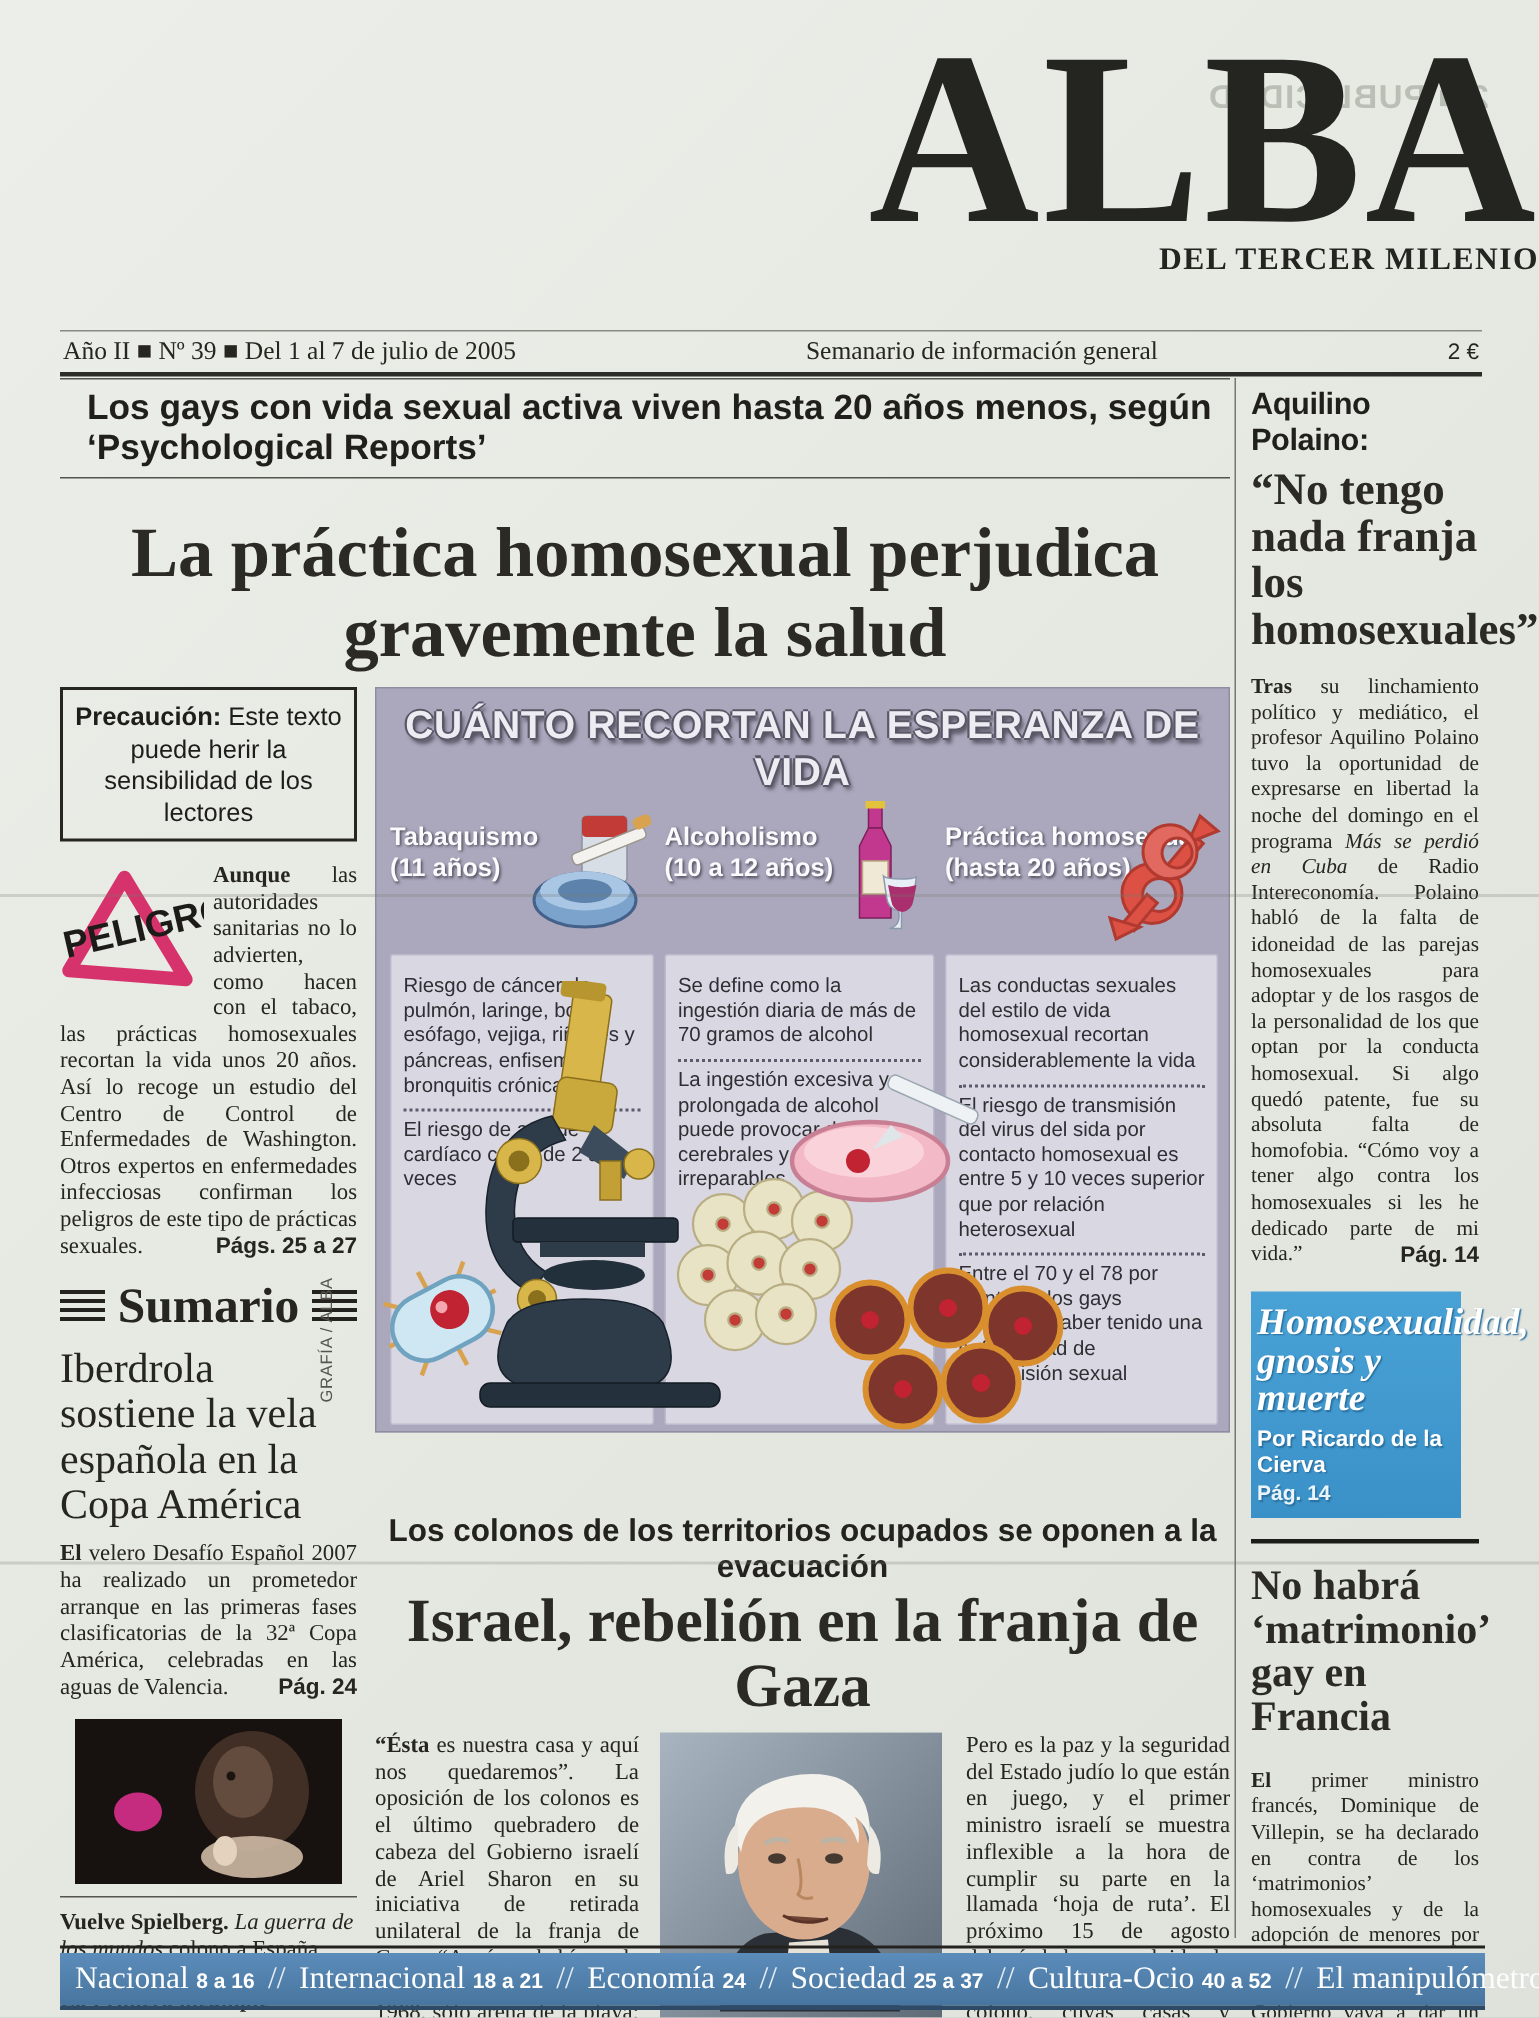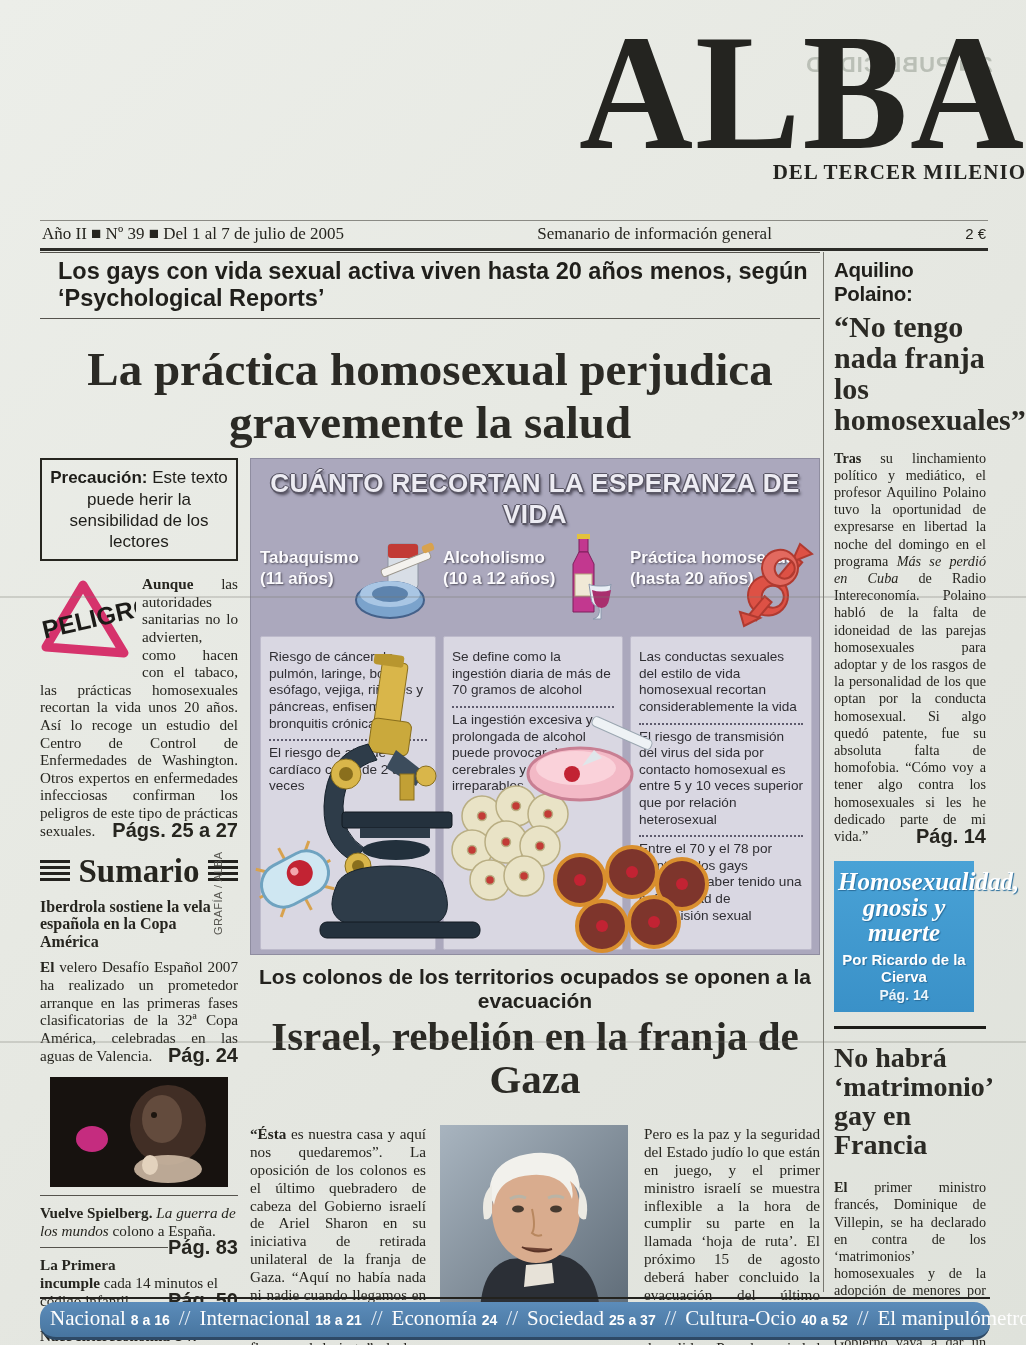--- a/index.html
+++ b/index.html
@@ -42,25 +42,25 @@
   #infographic-wrap{grid-column:2;grid-row:1;position:relative;}
   #senate-band{grid-column:2;grid-row:2;}
   #israel{grid-column:2;grid-row:3;}
 
   
   .warning-box{border:2px solid #26251f;padding:7px 6px;text-align:center;
         font-family:"Liberation Sans",sans-serif;font-size:17px;line-height:1.25;color:#1e1d19;}
   .peligro-par{margin-top:14px;font-size:15.2px;line-height:17.6px;text-align:justify;}
   .peligro-sign{float:left;width:100px;height:92px;margin:2px 6px 2px -4px;}
   .lead-word{font-weight:bold;}
-  .page-ref{float:right;font-family:"Liberation Sans",sans-serif;font-weight:bold;font-size:20px;}
+  .page-ref{float:right;font-family:"Liberation Sans",sans-serif;font-weight:bold;font-size:15px;}
   .sumario-head{display:flex;align-items:center;justify-content:center;gap:8px;margin:16px 0 10px 0;}
   .rule-lines{width:40px;height:24px;background:repeating-linear-gradient(#23221e 0 2.5px,transparent 2.5px 6px);}
   .sumario-title{font-size:33px;font-weight:bold;line-height:1;}
-  .story-title{font-size:16px;font-weight:bold;line-height:1.08;margin:6px 0 8px 0;}
+  .story-title{font-size:28px;font-weight:normal;line-height:1.08;margin:6px 0 8px 0;}
   .story-body{font-size:15.2px;line-height:17.8px;text-align:justify;}
   .photo-spielberg{width:178px;height:110px;margin:12px 0 8px 10px;display:block;}
   .brief{font-size:15.2px;line-height:17.8px;margin:8px 0;}
   .brief .b{font-weight:bold;}
   .brief .i{font-style:italic;}
   .brief-rule{border:none;border-top:1px solid #55534d;margin:8px 0;}
 
   
   #infographic{position:relative;background:#aba8bd;height:497px;padding:0;overflow:hidden;
         box-shadow:0 0 0 1px #8f8da0 inset;}
@@ -93,47 +93,47 @@
         border-bottom:11px solid transparent;margin-right:8px;}
   .senate-text{font-family:"Liberation Sans",sans-serif;font-weight:bold;font-size:23px;
         color:#201f1b;letter-spacing:-.3px;}
   .senate-pages{margin-left:auto;margin-right:28px;font-family:"Liberation Sans",sans-serif;
         font-weight:bold;font-size:15px;}
 
   
   .israel-subhead{text-align:center;font-family:"Liberation Sans",sans-serif;font-weight:bold;
         font-size:21px;margin:10px 0 2px 0;color:#23221e;}
   .israel-headline{text-align:center;font-weight:bold;font-size:41px;line-height:1.05;
-        margin:2px 0 24px 0;color:#2b2a25;}
+        margin:2px 0 10px 0;color:#2b2a25;}
   .israel-cols{display:grid;grid-template-columns:1fr 190px 1fr;column-gap:14px;}
   .israel-col{font-size:15.2px;line-height:17.8px;text-align:justify;}
   .photo-sharon{width:188px;height:192px;display:block;}
 
   
   .rc-kicker{font-family:"Liberation Sans",sans-serif;font-weight:bold;font-size:20.5px;
         letter-spacing:-.3px;color:#201f1b;}
   .rc-title{font-size:30px;font-weight:bold;line-height:1.03;margin:6px 0 14px 0;color:#2b2a25;}
   .rc-body{font-size:14.2px;line-height:17.2px;text-align:justify;}
   .rc-body .i{font-style:italic;}
   .blue-box{margin:16px 12px 0 0;background:linear-gradient(180deg,#49a2d6,#3a91c8);
-        padding:8px 4px 9px 4px;text-align:center;}
+        padding:8px 4px 9px 4px;text-align:left;}
   .blue-box .bb-title{font-style:italic;font-weight:bold;font-size:25px;line-height:1.02;
         color:#ffffff;text-shadow:1px 1px 1px #2a6e9c;}
   .blue-box .bb-byline{font-family:"Liberation Sans",sans-serif;font-weight:bold;font-size:15px;
         color:#ffffff;margin-top:5px;text-shadow:1px 1px 1px #2a6e9c;}
   .blue-box .bb-page{font-family:"Liberation Sans",sans-serif;font-weight:bold;font-size:14px;
         color:#eaf4fb;margin-top:2px;text-shadow:1px 1px 1px #2a6e9c;}
   .rc-rule{border:none;border-top:3px solid #1c1c18;margin:14px 0;}
   .rc-title2{font-size:28px;font-weight:bold;line-height:1.04;margin:0 0 20px 0;color:#2b2a25;}
 
   
   #bottom-nav{border-top:2px solid #23221e;}
   .nav-bar{margin-top:3px;background:linear-gradient(180deg,#5c8cba,#47759f);
         border-bottom:3px solid #2e4a66;color:#fff;display:flex;align-items:baseline;
-        padding:4px 10px 6px 10px;white-space:nowrap;border-radius:16px;}
+        padding:4px 10px 6px 10px;white-space:nowrap;}
   .nav-item .lbl{font-family:"Liberation Serif",serif;font-size:21px;color:#fdfdfd;}
   .nav-item .pgs{font-family:"Liberation Sans",sans-serif;font-weight:bold;font-size:14px;
         margin-left:5px;color:#fff;}
   .nav-sep{font-family:"Liberation Serif",serif;font-size:21px;margin:0 9px;color:#e8eef5;}
 
   .crease{position:absolute;left:0;width:100%;height:2px;background:rgba(120,120,112,.25);}
 </style>
 </head>
 <body>
 

